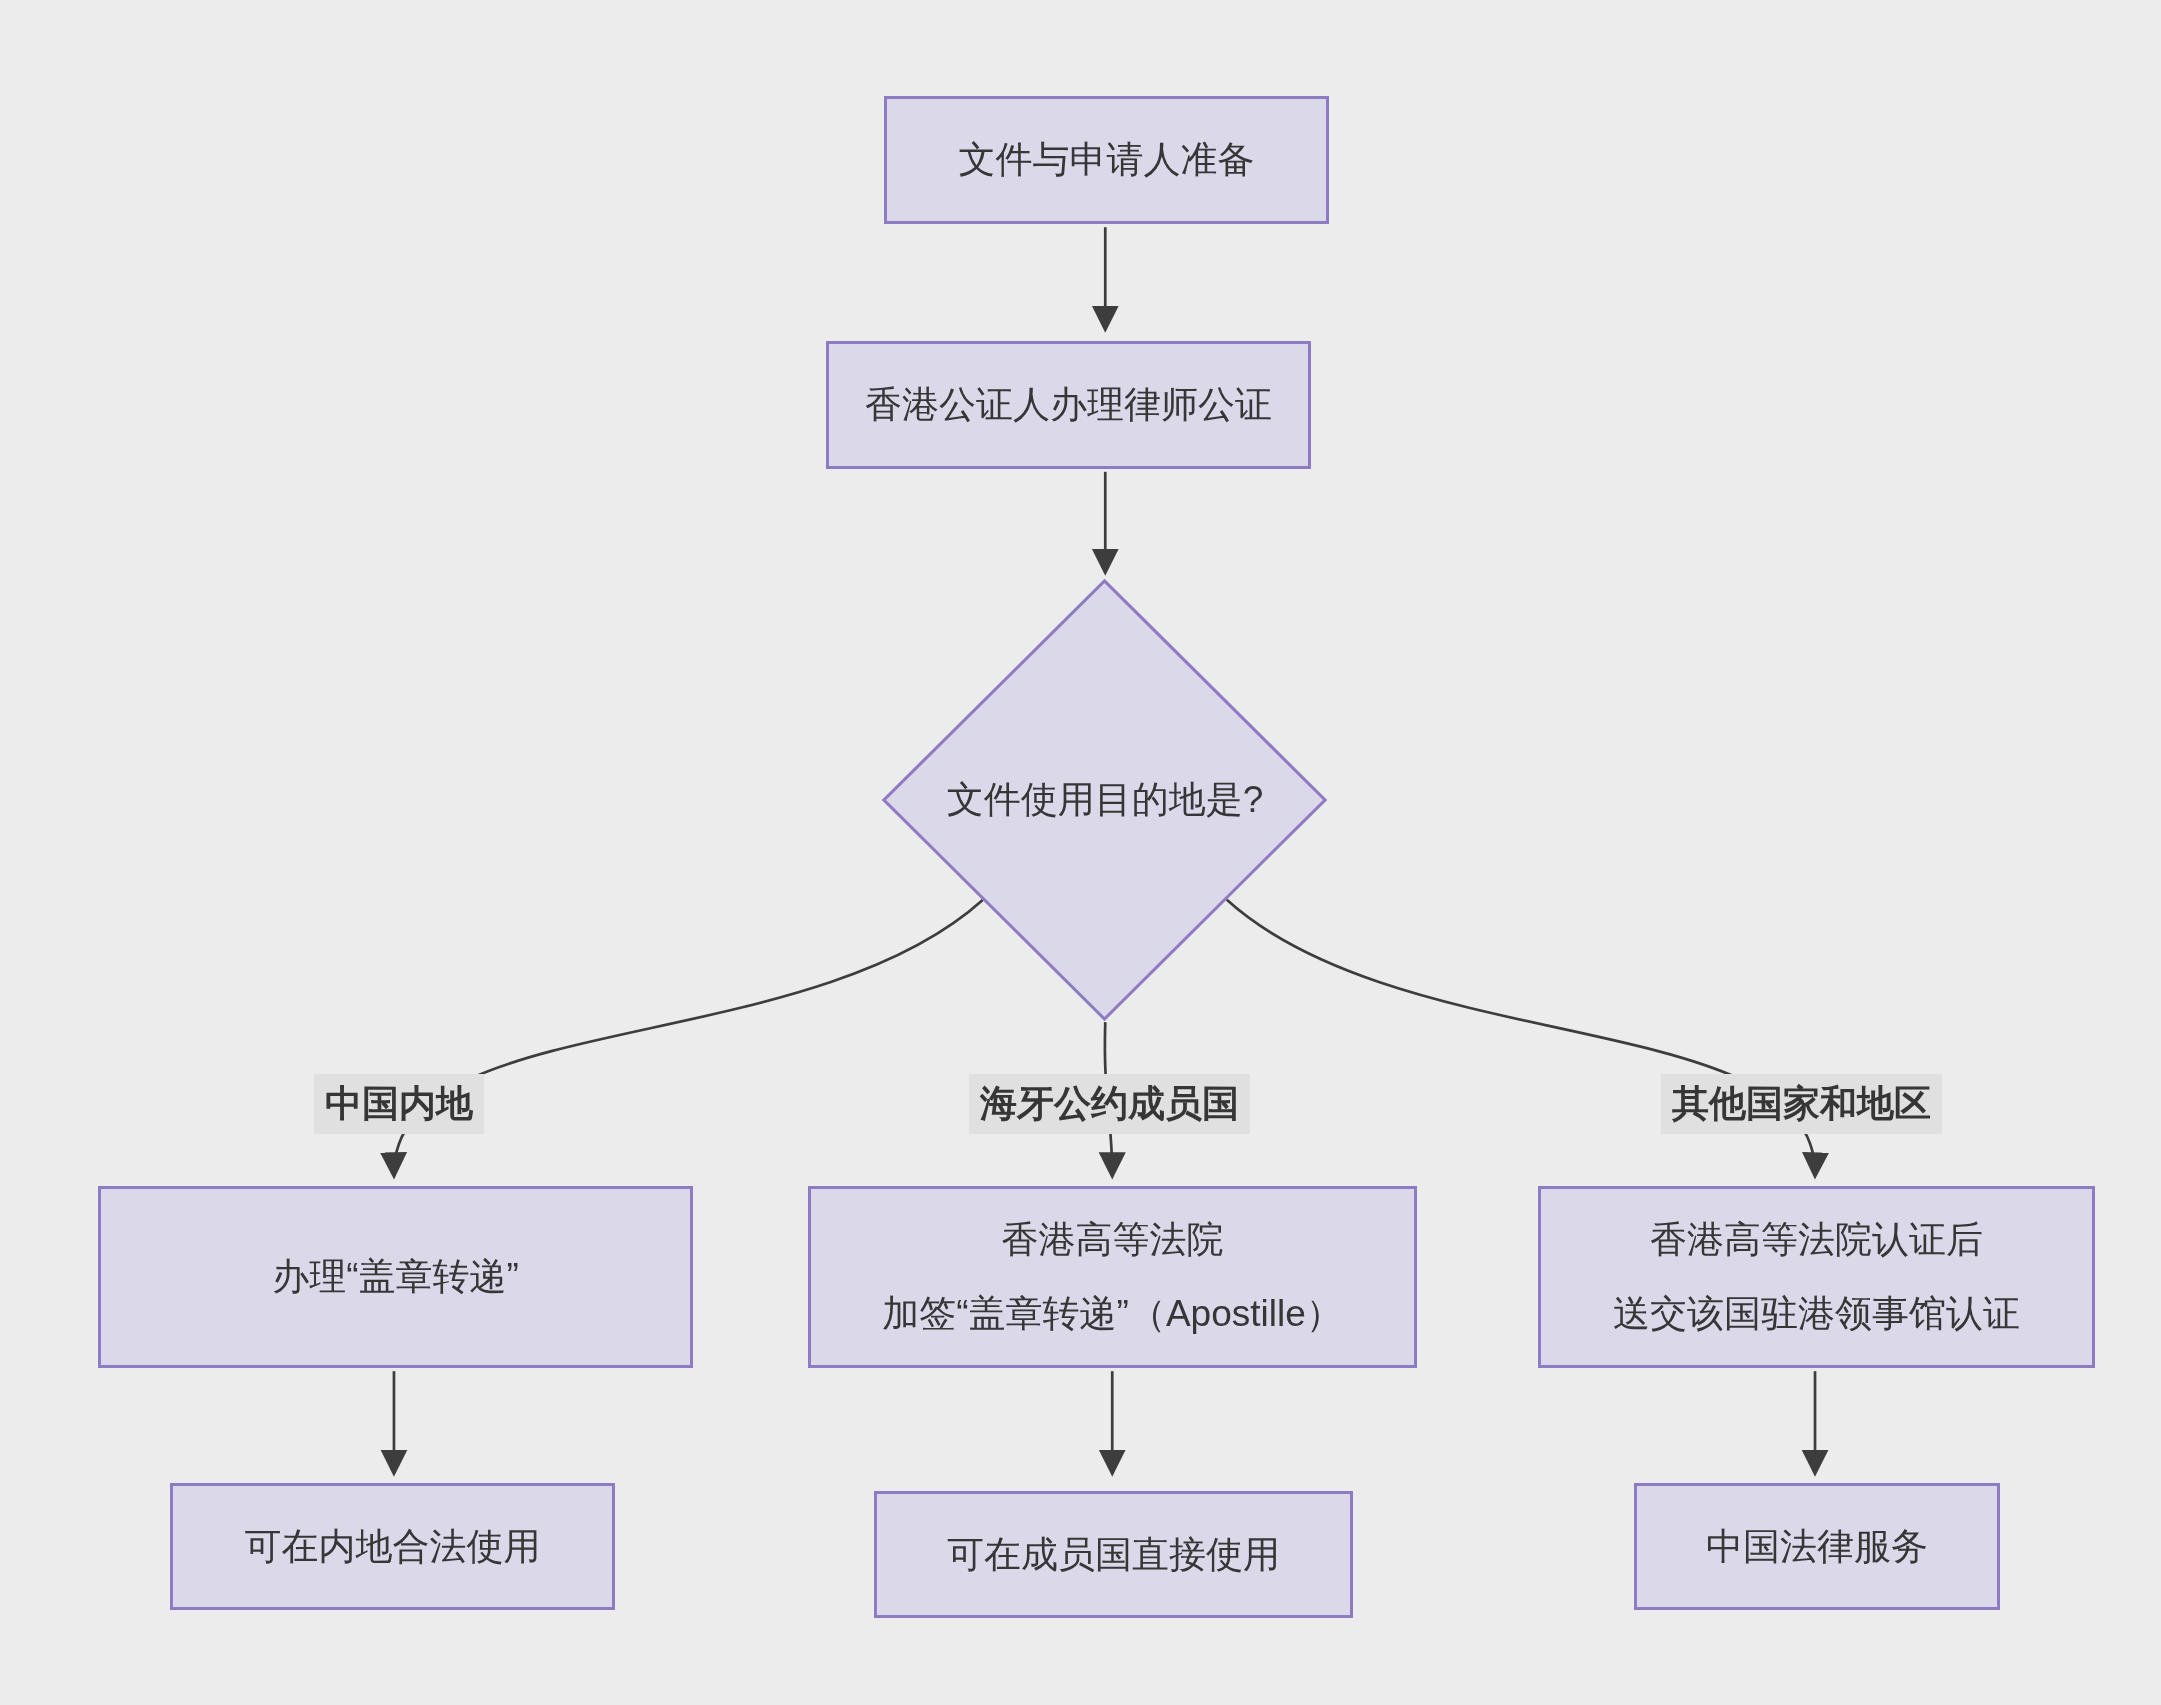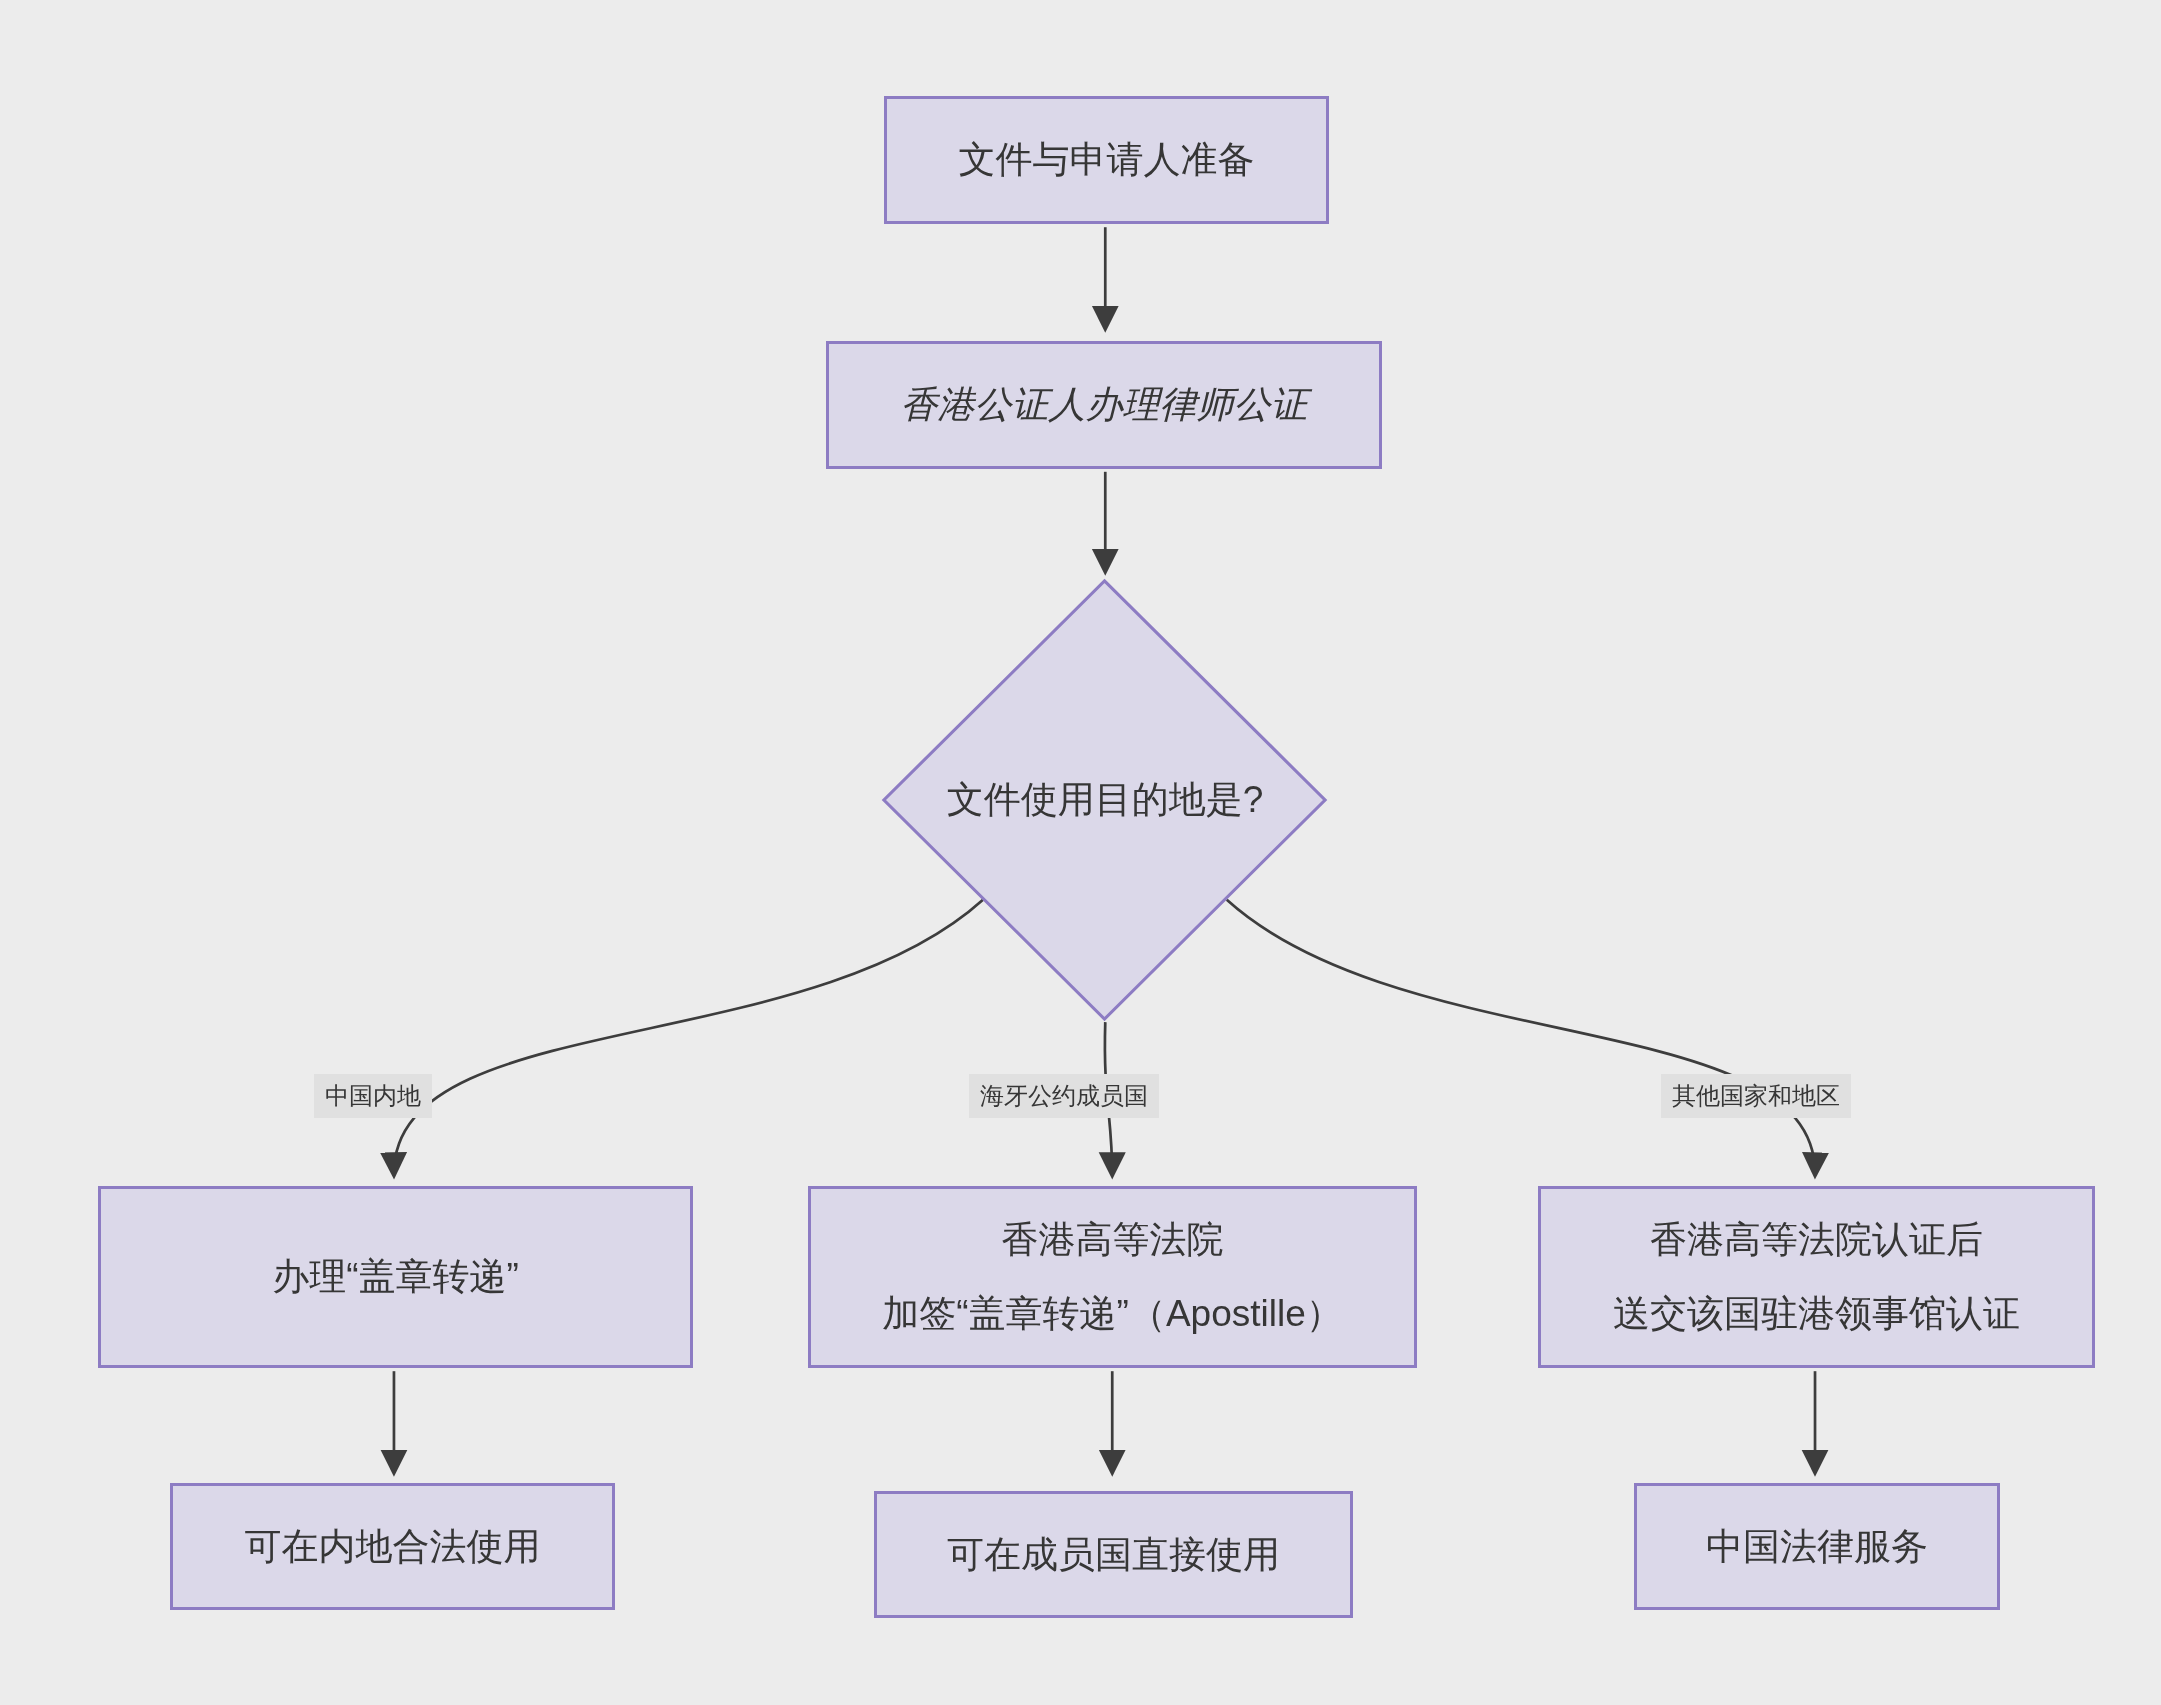--- a/index.html
+++ b/index.html
@@ -32,26 +32,26 @@
   .diamond-label{
     position:absolute;z-index:3;background:transparent;border:none;
     color:var(--text-color);font-size:37px;
     display:flex;align-items:center;justify-content:center;text-align:left;
     white-space:nowrap;
   }
   .edge-label{
     position:absolute;z-index:2;
     background:var(--label-bg);
     color:var(--text-color);
-    font-size:24px;line-height:1.2;
-    padding:7.7px 11px;white-space:nowrap;
+    font-size:37px;line-height:1.2;
+    padding:7.7px 11px;white-space:nowrap;font-weight:bold;
   }
   
   #node-prepare {left:884px;top:96px; width:445px;height:128px;}
-  #node-notary  {left:826px;top:341px; width:556px;height:128px;font-style:italic;}
+  #node-notary  {left:826px;top:341px; width:485px;height:128px;}
   #diamond-text {left:892px;top:761px; width:426px;height:77px;}
   #node-d1      {left:98px; top:1186px;width:595px;height:182px;}
   #node-d2      {left:808px;top:1186px;width:609px;height:182px;}
   #node-d3      {left:1538px;top:1186px;width:557px;height:182px;}
   #node-e1      {left:170px; top:1483px;width:445px;height:127px;}
   #node-e2      {left:874px;top:1483px;width:479px;height:127px;margin-top:8px;}
   #node-e3      {left:1634px;top:1483px;width:366px;height:127px;}
   
   #label-mainland {left:314px; top:1074px;}
   #label-hague    {left:969px;top:1074px;}

